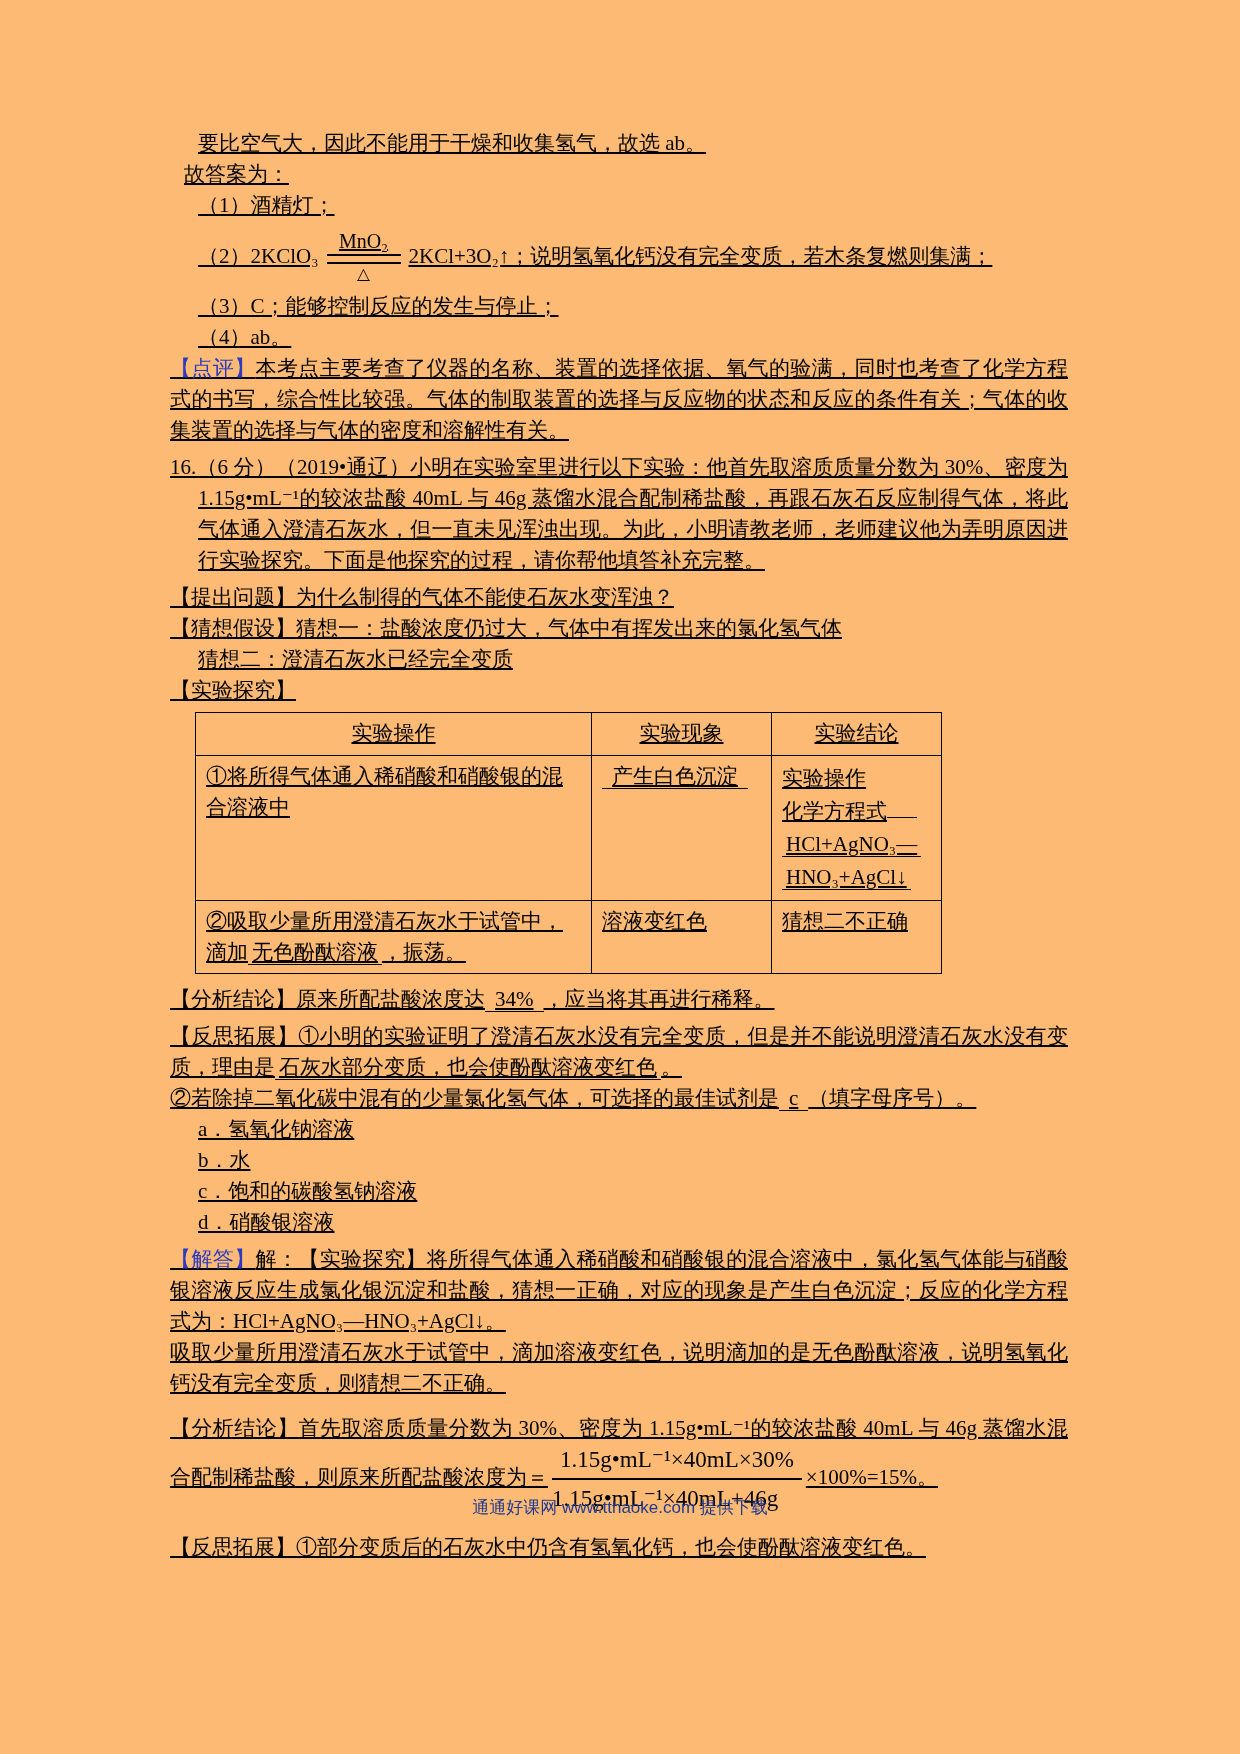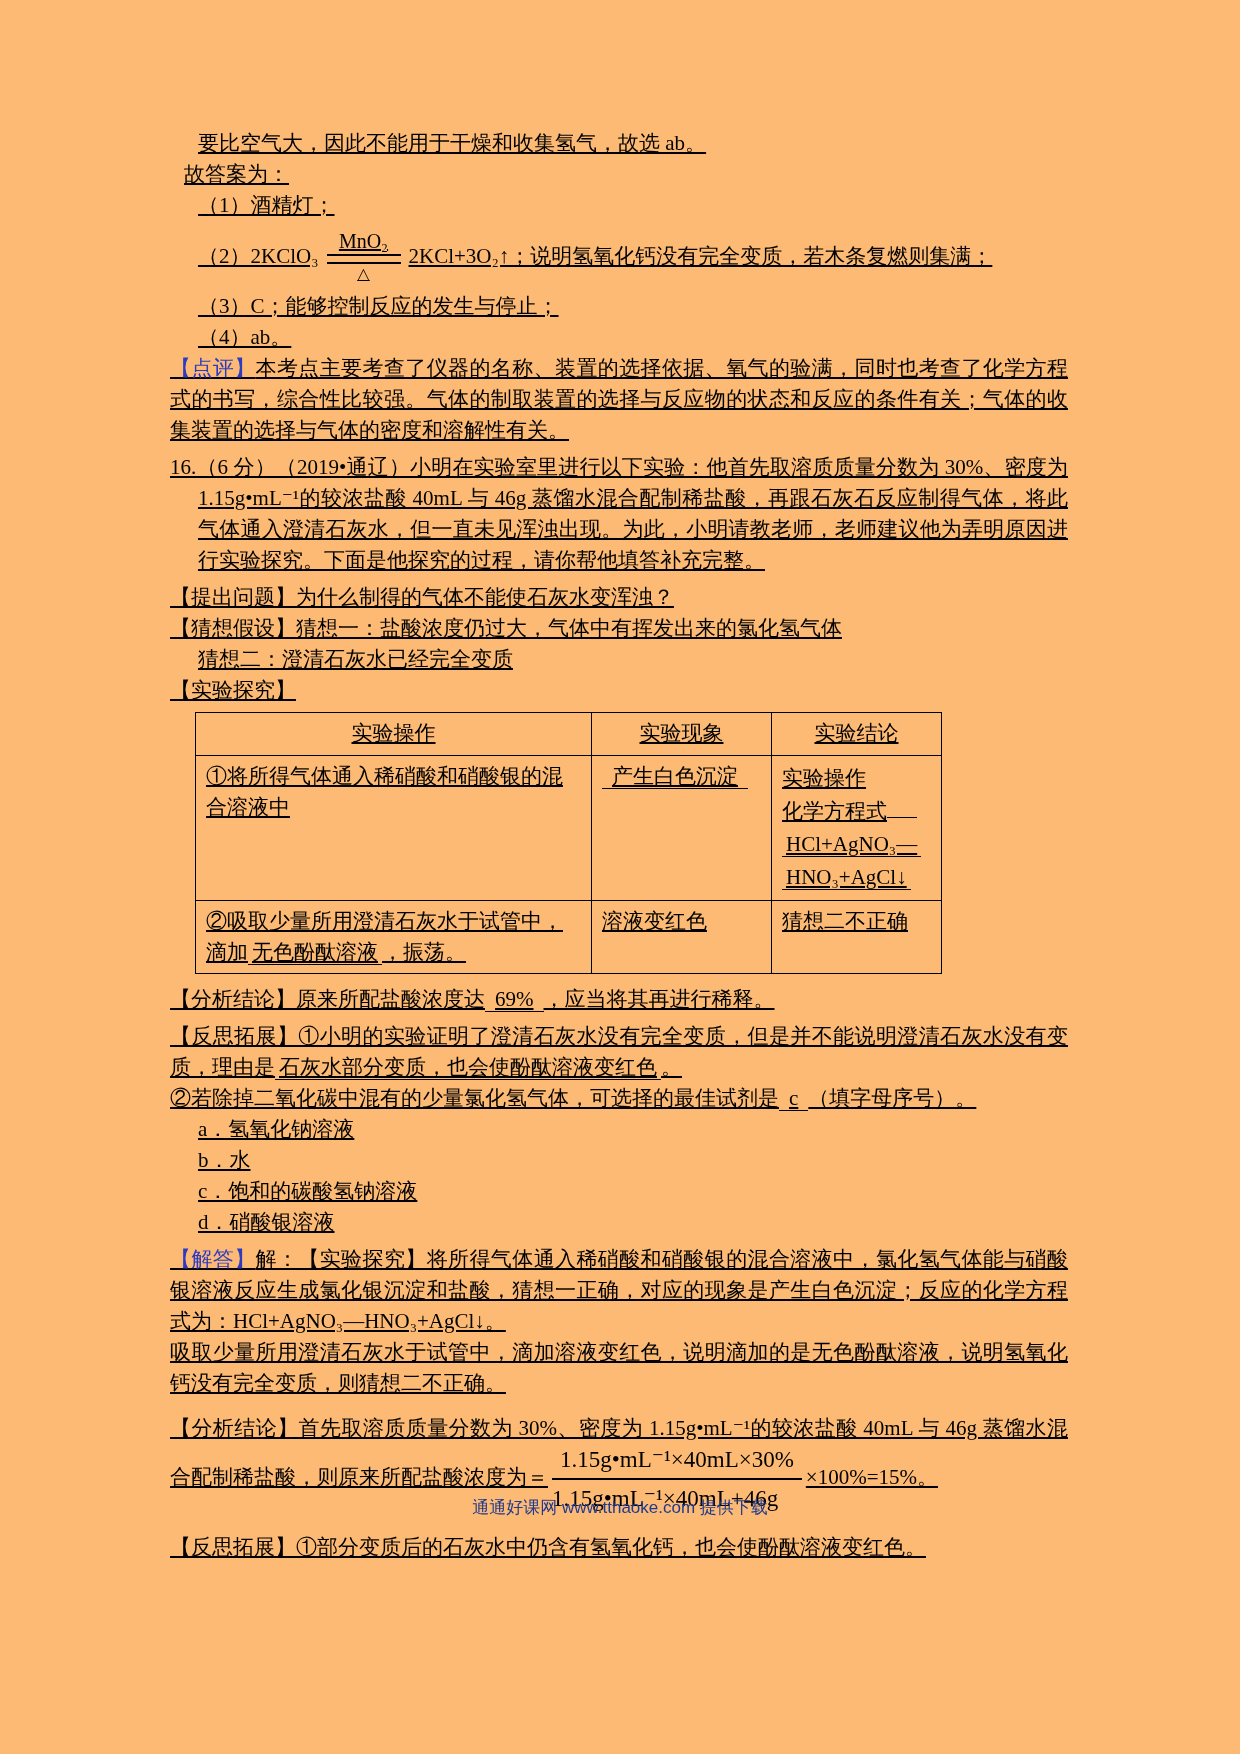--- a/index.html
+++ b/index.html
@@ -123,21 +123,21 @@
         <td>
           <span>②吸取少量所用澄清石灰水于试管中，滴加</span><span class="blank-tight">无色酚酞溶液</span><span>，振荡。</span>
         </td>
         <td class="cell-center">溶液变红色</td>
         <td class="cell-center">猜想二不正确</td>
       </tr>
     </tbody>
       </table>
 
     <p>
-      <span>【分析结论】原来所配盐酸浓度达</span><span class="blank">69%</span><span>，应当将其再进行稀释。</span>
+      <span>【分析结论】原来所配盐酸浓度达</span><span class="blank">34%</span><span>，应当将其再进行稀释。</span>
     </p>
 
     <p class="mt6">
       <span>【反思拓展】①小明的实验证明了澄清石灰水没有完全变质，但是并不能说明澄清石灰水没有变质，理由是</span><span class="blank-tight">石灰水部分变质，也会使酚酞溶液变红色</span><span>。</span>
     </p>
 
     <p>
       <span>②若除掉二氧化碳中混有的少量氯化氢气体，可选择的最佳试剂是</span><span class="blank">c</span><span>（填字母序号）。</span>
     </p>
 

